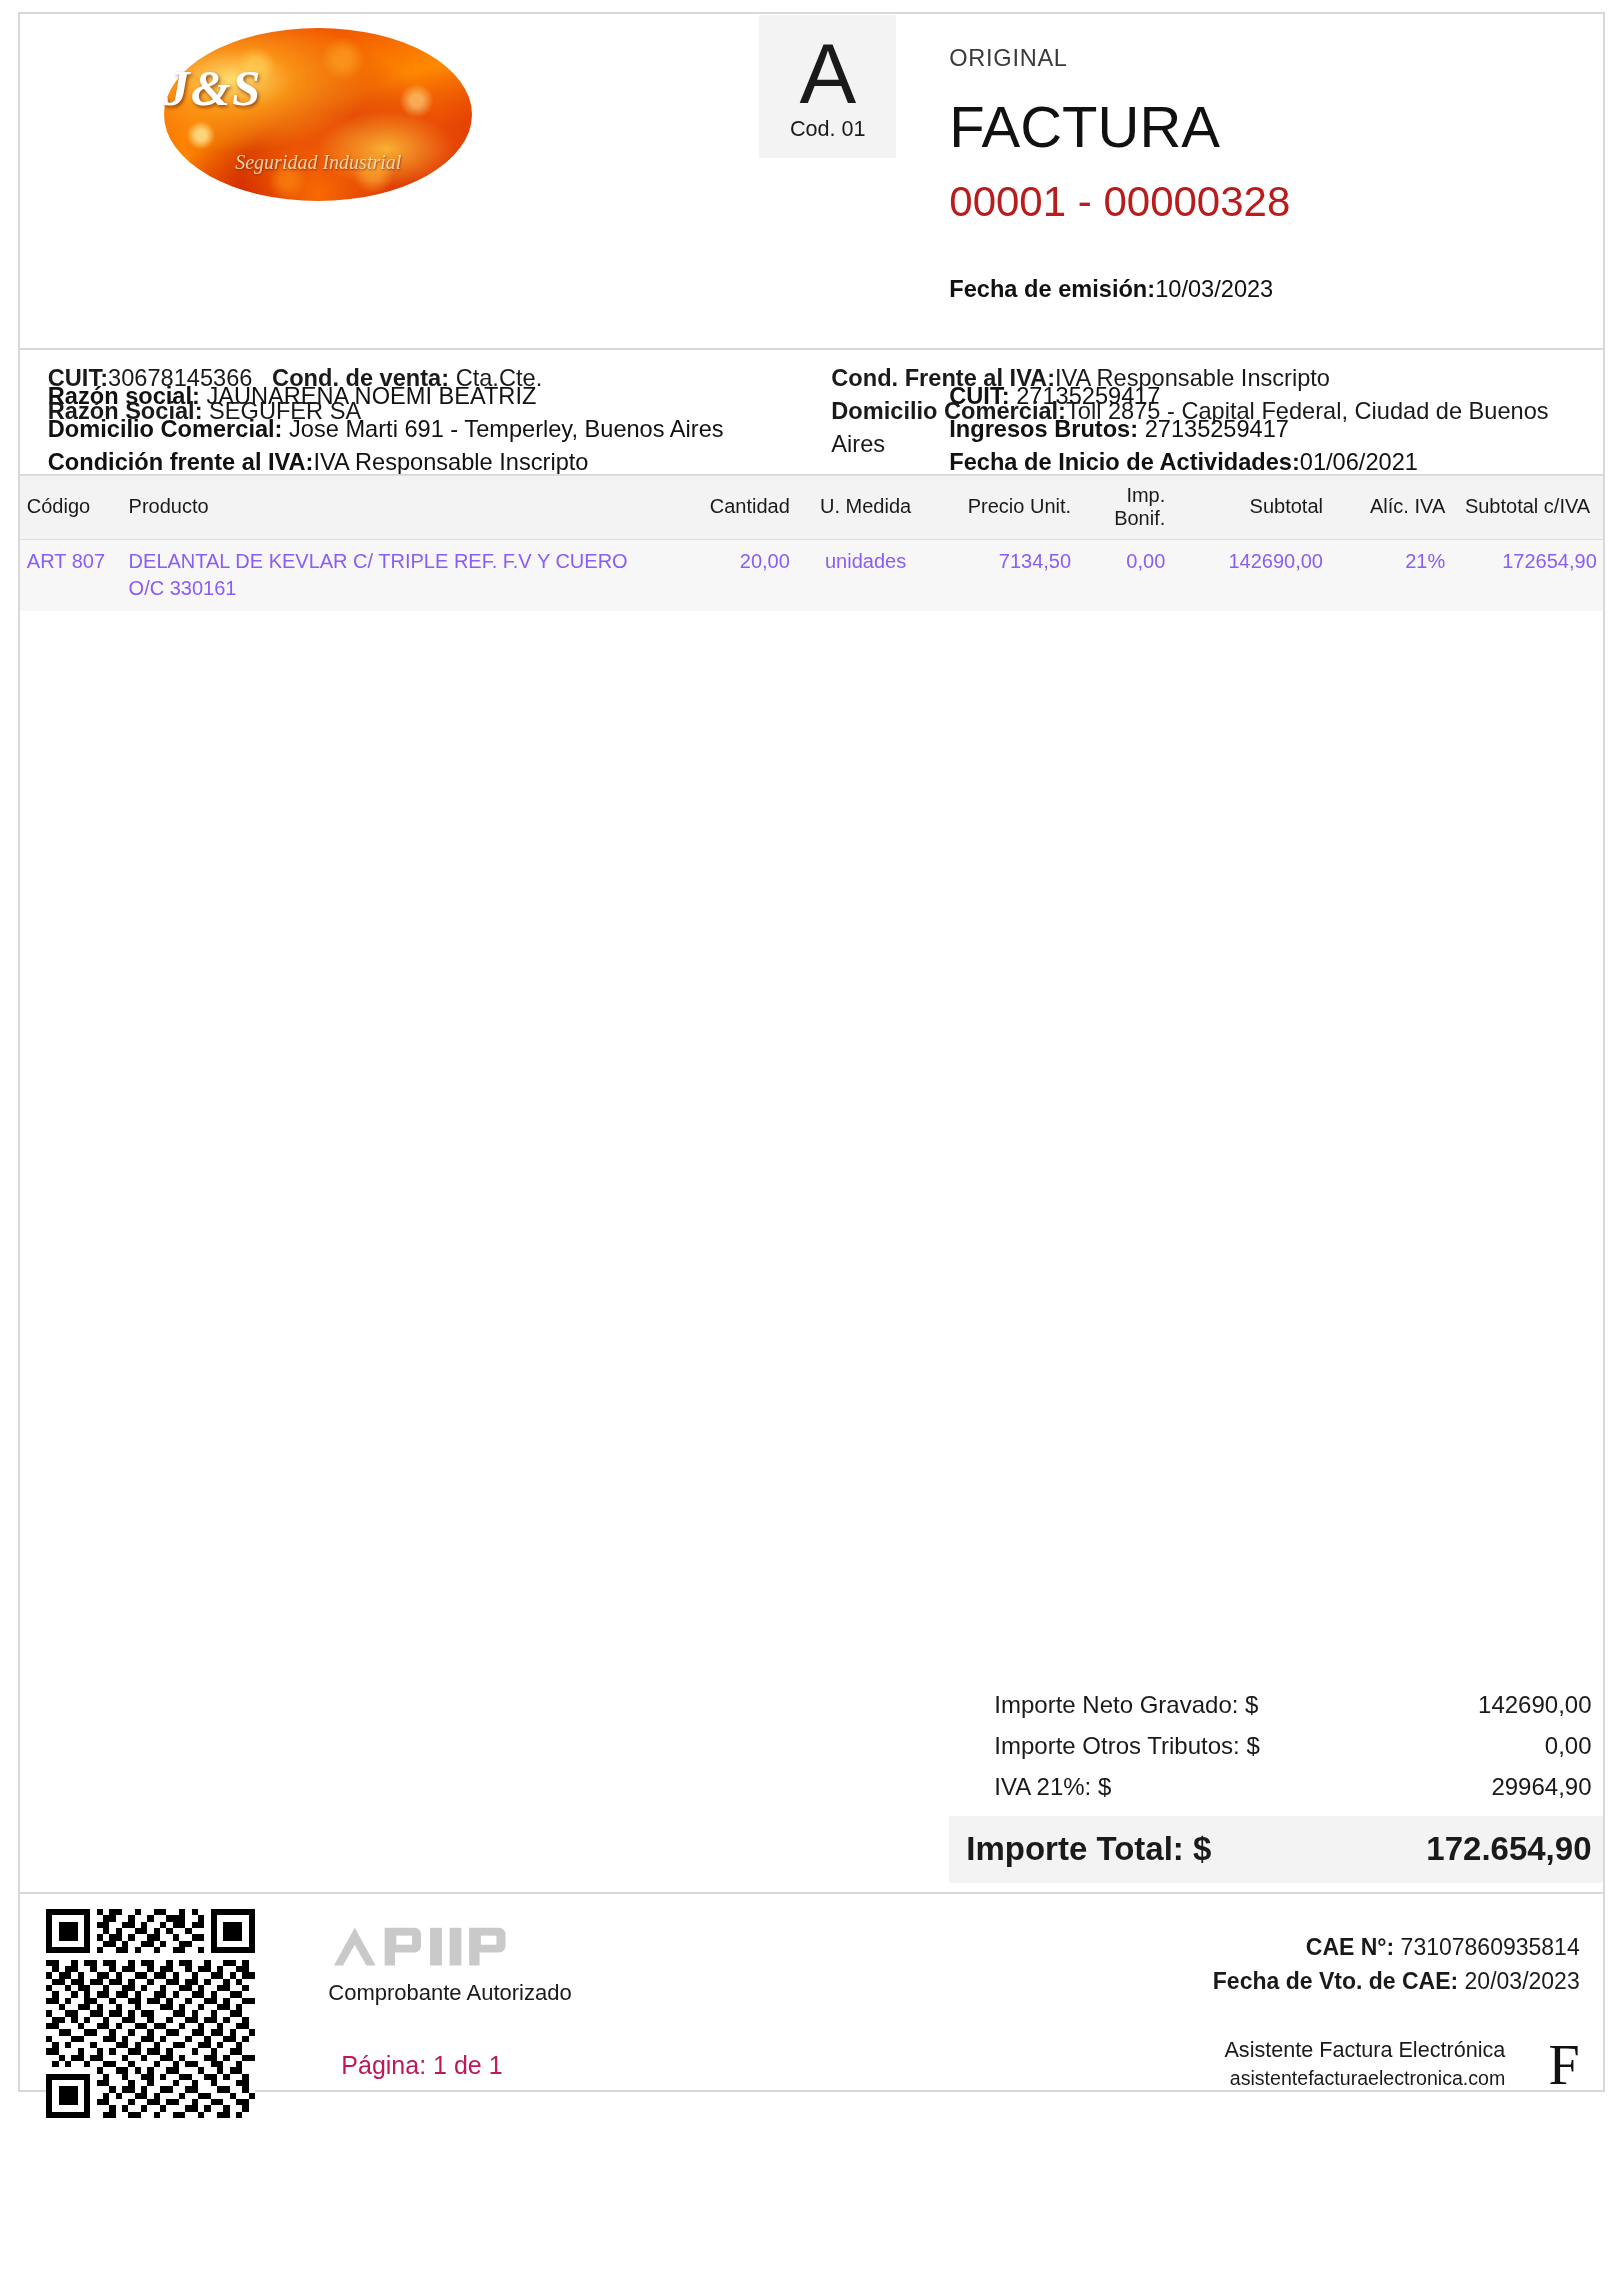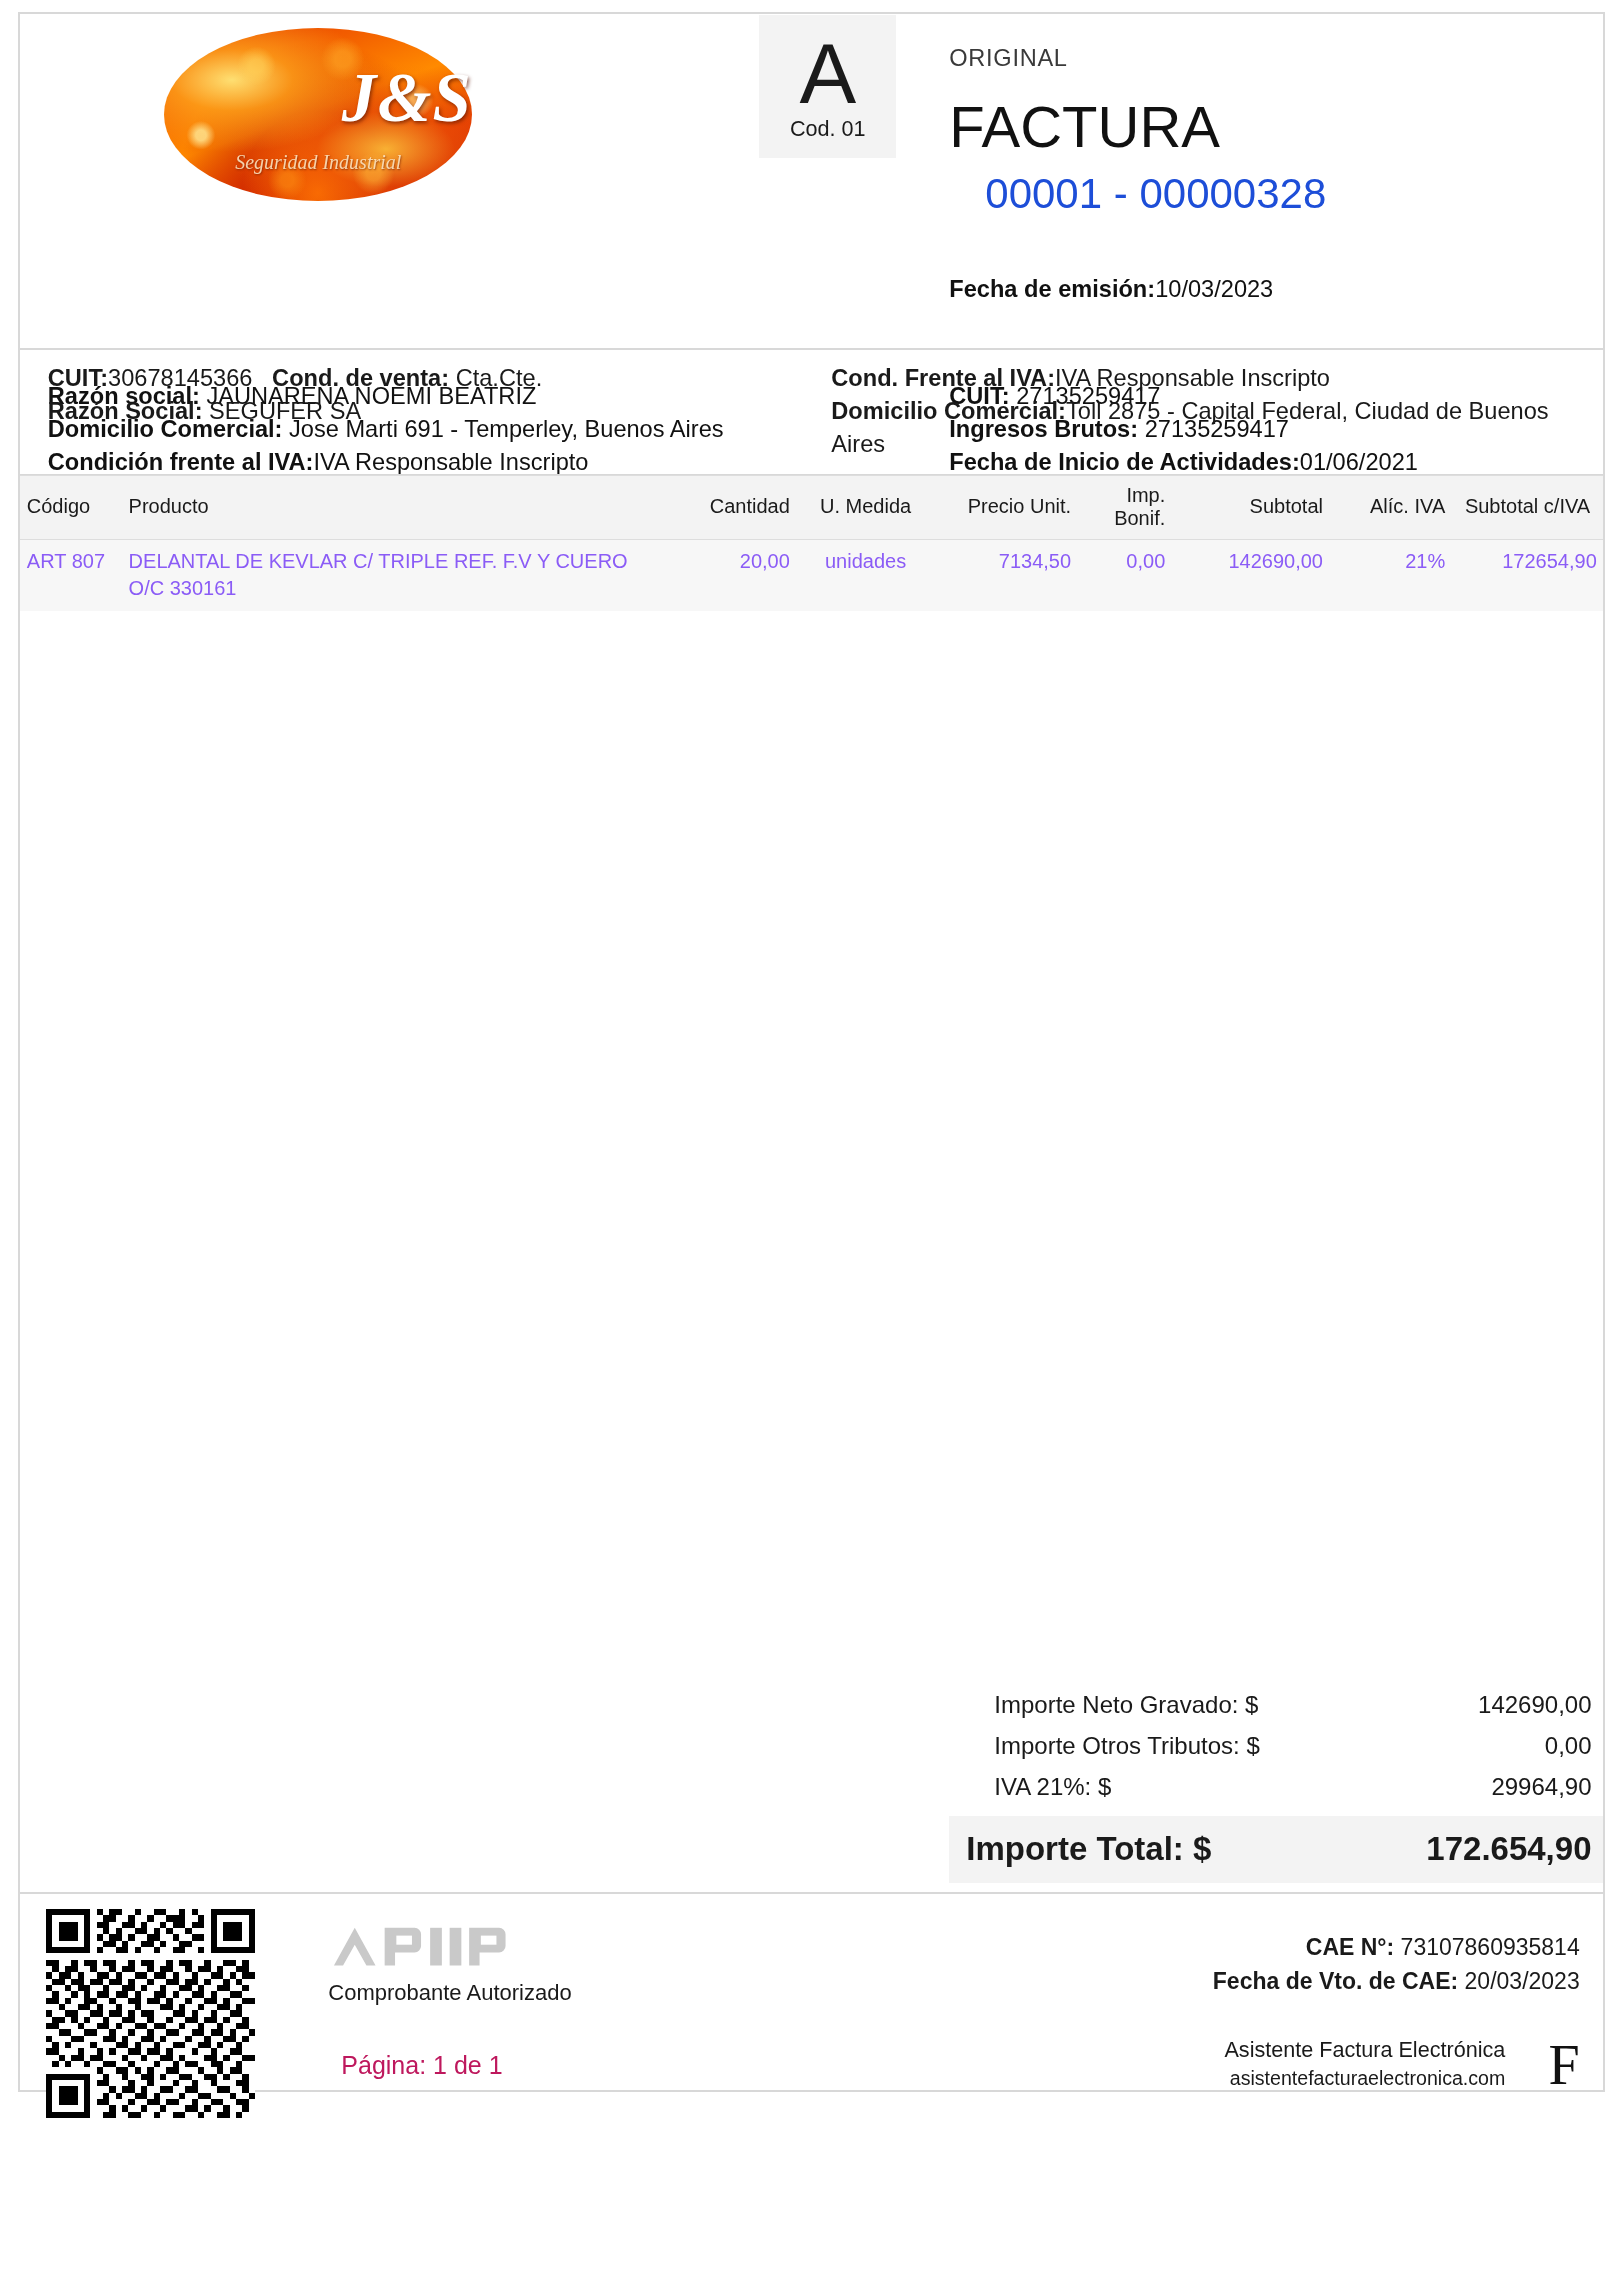--- a/index.html
+++ b/index.html
@@ -64,23 +64,23 @@
       radial-gradient(circle at 82% 42%, rgba(255,235,150,0.55) 0 5.9px, rgba(0,0,0,0) 17px),
       radial-gradient(circle at 68% 84%, rgba(255,190,60,0.5) 0 7.2px, rgba(0,0,0,0) 21px),
       radial-gradient(circle at 40% 88%, rgba(255,150,20,0.5) 0 6.5px, rgba(0,0,0,0) 19.6px);
     border-radius: 50%;
   }
   .logo-text {
     position: absolute;
     left: 0;
     top: 31px;
     width: 100%;
-    text-align: right;
+    text-align: left;
     font-family: "Liberation Serif", serif;
-    font-size: 69px;
+    font-size: 51px;
     font-weight: bold;
     font-style: italic;
     color: #ffffff;
     text-shadow: 1.3px 2px 3.9px rgba(90,20,0,0.65);
     letter-spacing: 1.3px;
   }
   .logo-sub {
     position: absolute;
     left: 0;
     top: 123px;
@@ -127,24 +127,23 @@
   .factura-title {
     position: absolute;
     left: 929px;
     top: 79px;
     font-size: 58px;
     color: #111;
   }
   .factura-number {
     position: absolute;
     left: 929px;
-    top: 156px;
+    top: 164px;
     font-size: 42px;
-    color: #1d4ed8;
-    margin-left: 36px;
+    color: #b91c1c;
   }
   .emision {
     position: absolute;
     left: 929px;
     top: 262px;
     font-size: 23.6px;
     color: #111;
   }
 
   .issuer-left {

